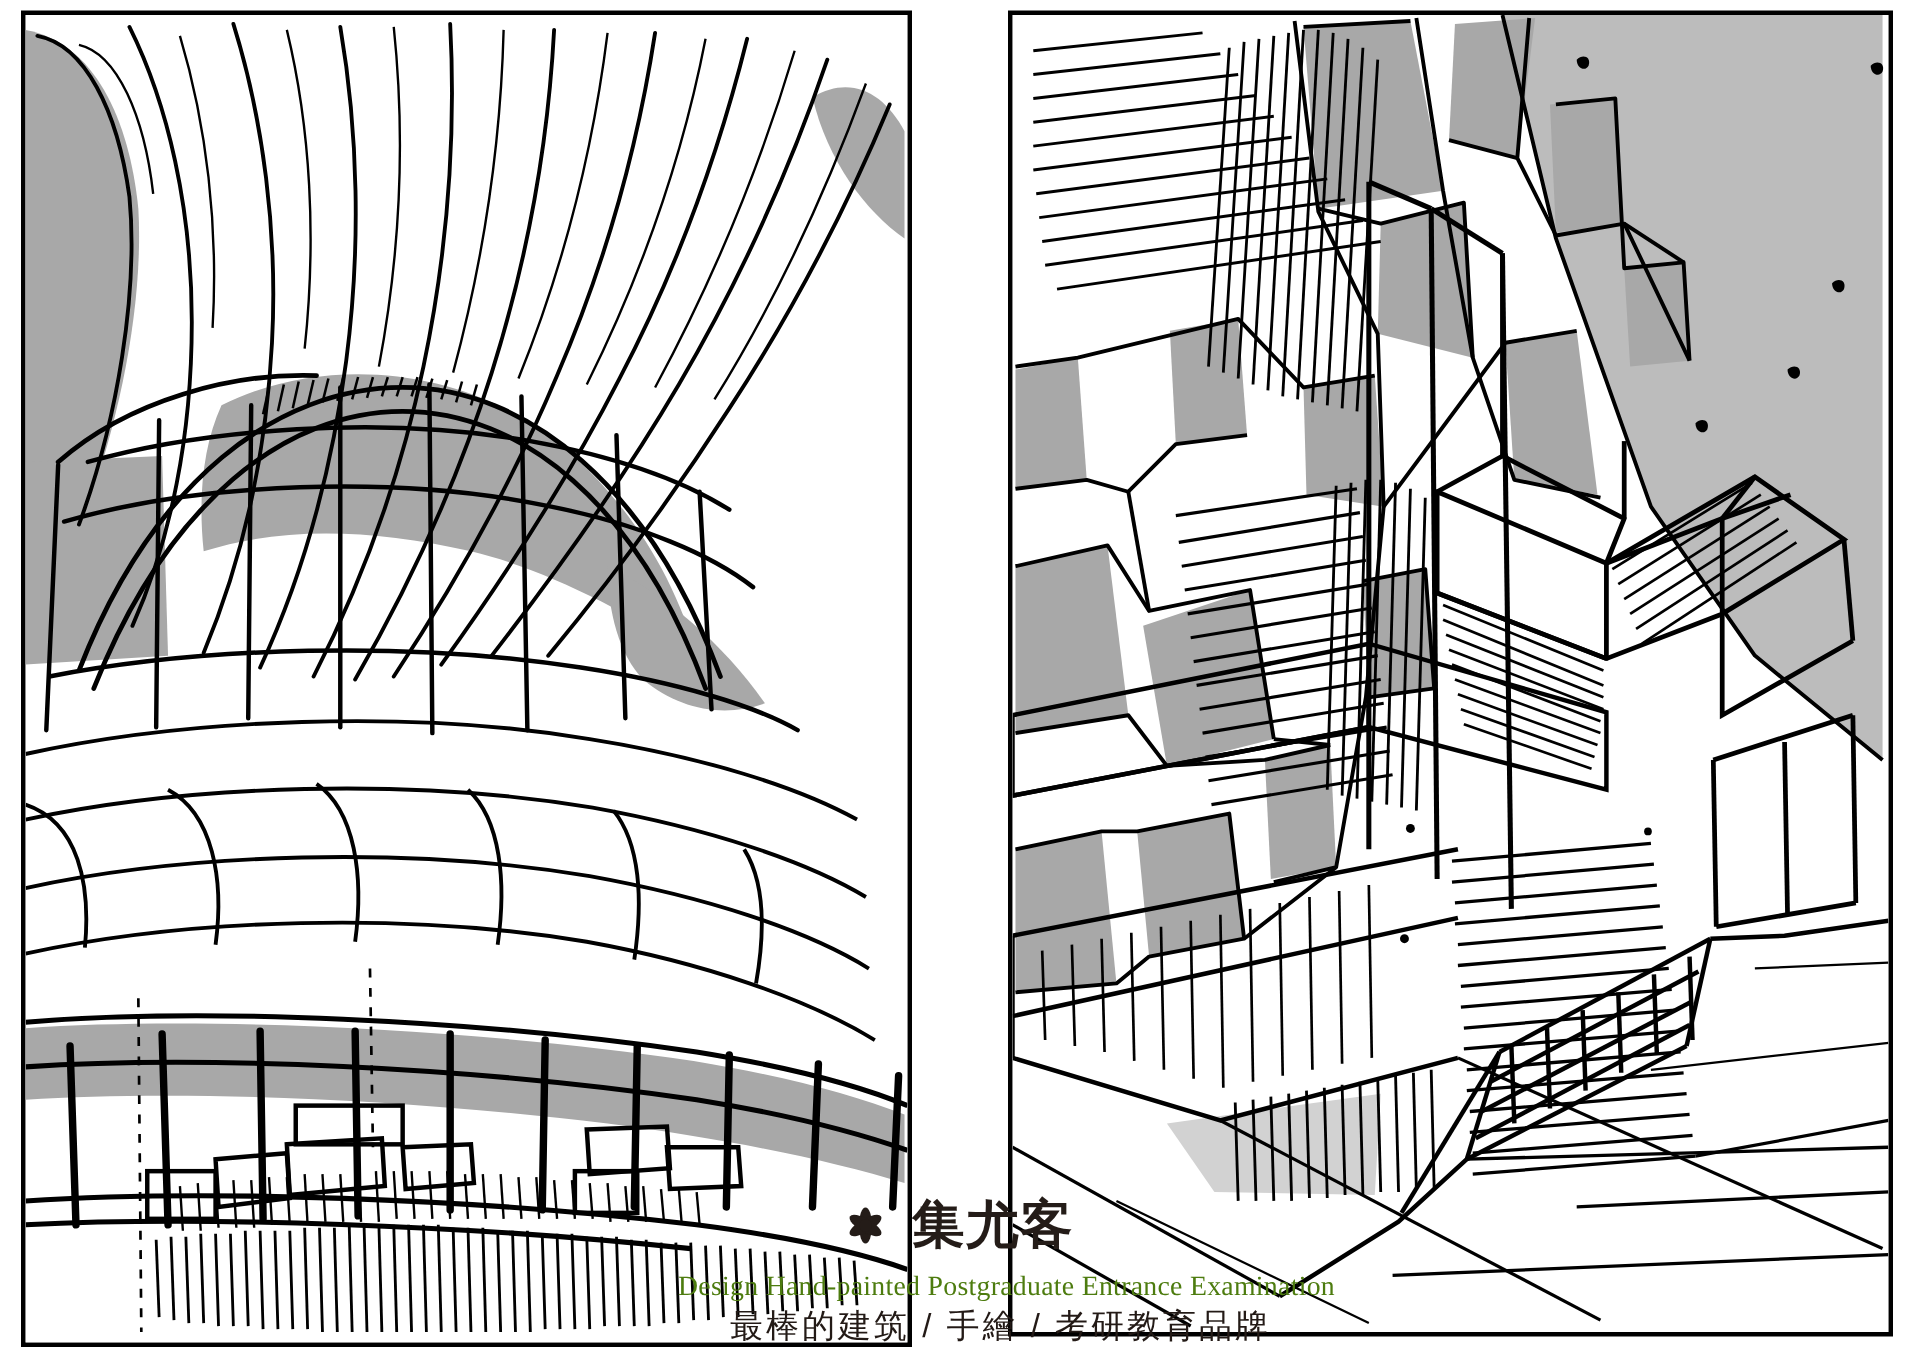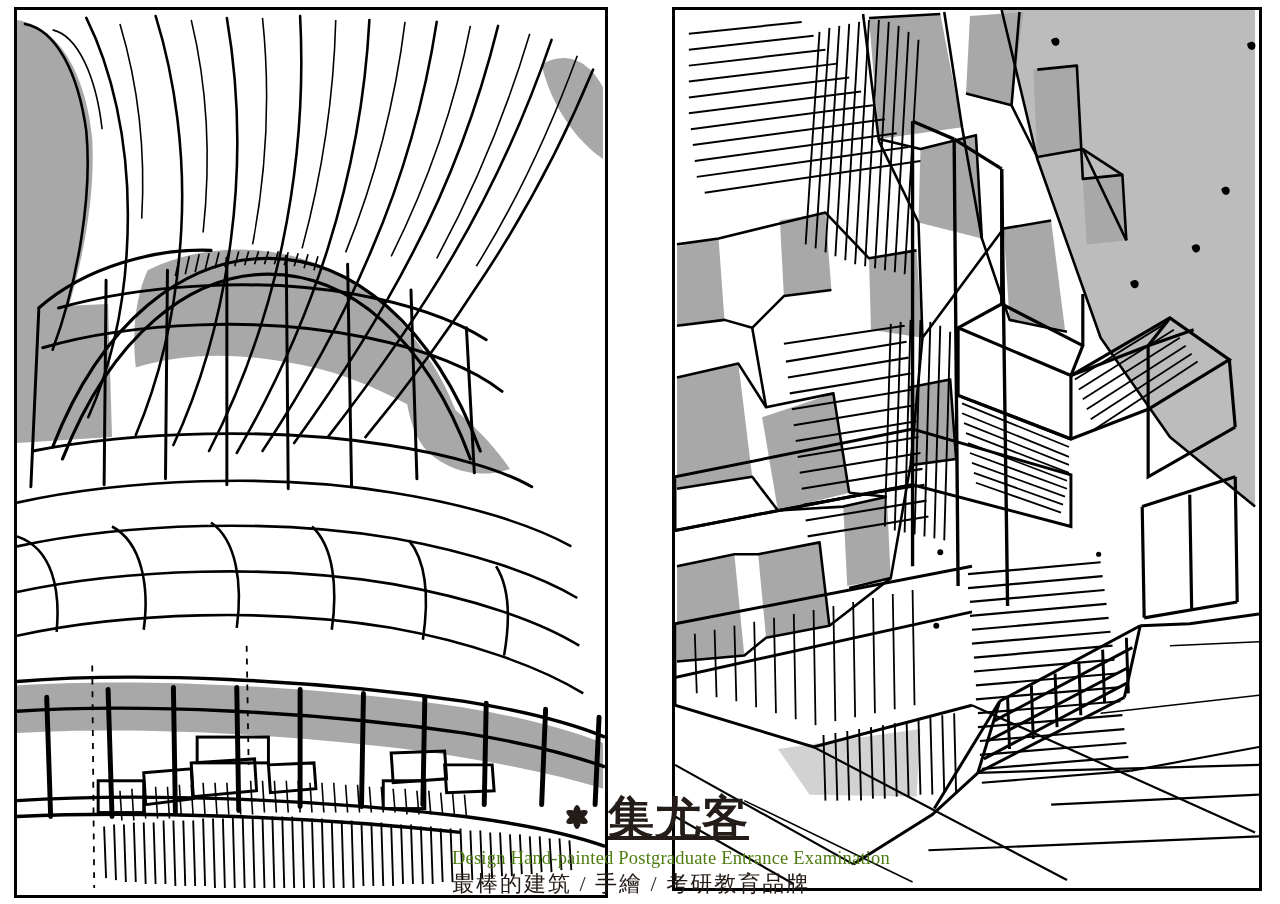--- a/index.html
+++ b/index.html
@@ -8,27 +8,27 @@
   .stage{position:absolute;left:0;top:0;width:1280px;height:904px;background:#fff;}
   .panel{position:absolute;background:#fff;overflow:hidden;}
   #panel-left{left:14px;top:7px;width:594px;height:891px;border:3px solid #000;box-sizing:border-box;}
   #panel-right{left:672px;top:7px;width:590px;height:884px;border:3px solid #000;box-sizing:border-box;}
   .panel svg{display:block;width:100%;height:100%;}
 
   
   #watermark{position:absolute;left:0;top:0;width:1280px;height:904px;pointer-events:none;}
   .wm-logo{position:absolute;left:552px;top:792px;display:flex;align-items:center;gap:6px;}
   .wm-mark{width:50px;height:50px;}
-  .wm-word{font-family:"DejaVu Sans",sans-serif;font-size:46px;font-weight:700;
-           color:#241c18;letter-spacing:1px;line-height:46px;text-decoration:underline;}
+  .wm-word{font-family:"DejaVu Sans",sans-serif;font-size:35px;font-weight:700;
+           color:#241c18;letter-spacing:1px;line-height:46px;}
   .wm-en{position:absolute;left:452px;top:848px;width:430px;text-align:center;
          font-family:"Liberation Serif",serif;font-size:18.5px;color:#4d7c0f;
          letter-spacing:.2px;white-space:nowrap;}
-  .wm-cn{position:absolute;left:452px;top:869px;width:430px;text-align:left;
-         font-family:Liberation Serif, serif;font-size:22px;color:#231a16;
+  .wm-cn{position:absolute;left:452px;top:869px;width:430px;text-align:center;
+         font-family:Liberation Sans, sans-serif;font-size:22px;color:#231a16;
          letter-spacing:2px;white-space:nowrap;}
 </style>
 </head>
 <body>
 
 <div class="stage">
 
   <div class="panel" id="panel-left">
     <svg viewBox="0 0 594 891" preserveAspectRatio="none">
       <rect x="0" y="0" width="594" height="891" fill="#ffffff"></rect>

